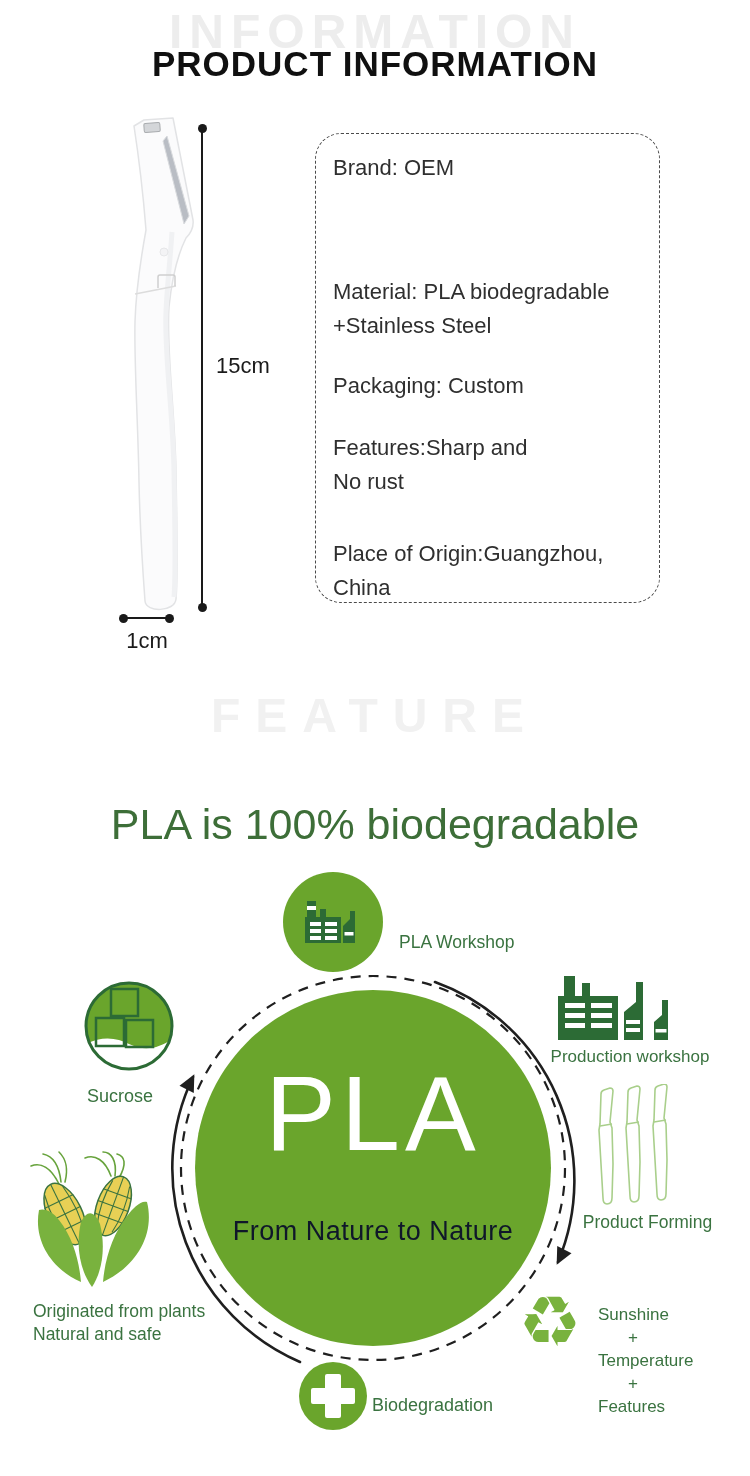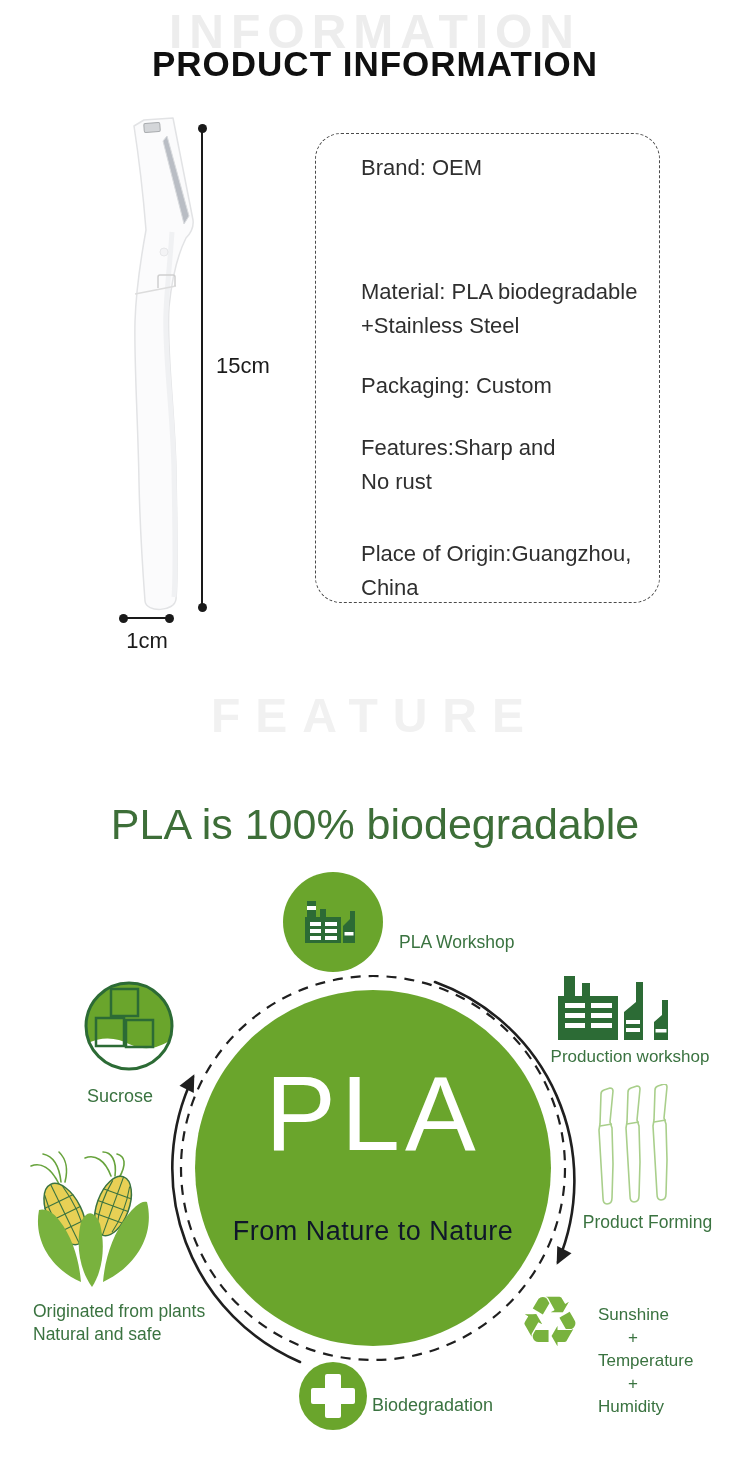--- a/index.html
+++ b/index.html
@@ -18,21 +18,21 @@
 
   .dim-vline{left:201px;top:128px;width:2px;height:479px;background:#1a1a1a;}
   .dim-hline{left:123px;top:617px;width:46px;height:2px;background:#1a1a1a;}
   .dot{width:9px;height:9px;border-radius:50%;background:#1a1a1a;}
   .dim-label{color:#1a1a1a;font-size:22px;}
   .h15{left:216px;top:353px;}
   .w1{left:118px;top:628px;width:58px;text-align:center;}
 
   .spec-box{left:315px;top:133px;width:345px;height:470px;border:1.5px dashed #4a4a4a;
             border-radius:26px;box-sizing:border-box;}
-  .spec{position:absolute;left:17px;width:310px;font-size:22px;line-height:34px;color:#2f2f2f;margin-left:28px;}
+  .spec{position:absolute;left:17px;width:310px;font-size:22px;line-height:34px;color:#2f2f2f;}
   .spec-0{top:17px;} .spec-1{top:79px;} .spec-2{top:141px;}
   .spec-3{top:235px;} .spec-4{top:297px;} .spec-5{top:403px;}
 
   
   .wm-feature{top:688px;font-size:48px;letter-spacing:15px;color:#f1f1f1;}
   .title-feature{top:738px;font-size:34px;letter-spacing:0.5px;}
   .headline{left:0;top:800px;width:750px;text-align:center;font-size:43px;font-weight:400;
             color:var(--headline-green);}
 
   .big-circle{left:195px;top:990px;width:356px;height:356px;border-radius:50%;
@@ -187,21 +187,21 @@
     </g>
   </svg>
   <div class="abs node-label lbl-forming">Product Forming</div>
 
   <div class="abs icon-recycle">♻</div>
   <div class="abs cond-block">
     <div class="cond-line">Sunshine</div>
     <div class="cond-line cond-plus">+</div>
     <div class="cond-line">Temperature</div>
     <div class="cond-line cond-plus">+</div>
-    <div class="cond-line">Humidity</div>
+    <div class="cond-line">Features</div>
   </div>
 
   <svg class="abs icon-biodeg" width="68" height="68" viewBox="0 0 68 68">
     <circle cx="34" cy="34" r="34" class="f-green"></circle>
     <rect x="26" y="12" width="16" height="44" rx="2" class="f-white"></rect>
     <rect x="12" y="26" width="44" height="16" rx="2" class="f-white"></rect>
   </svg>
   <div class="abs node-label lbl-biodeg">Biodegradation</div>
 
   <svg class="abs icon-corn" width="140" height="145" viewBox="0 0 140 145">

